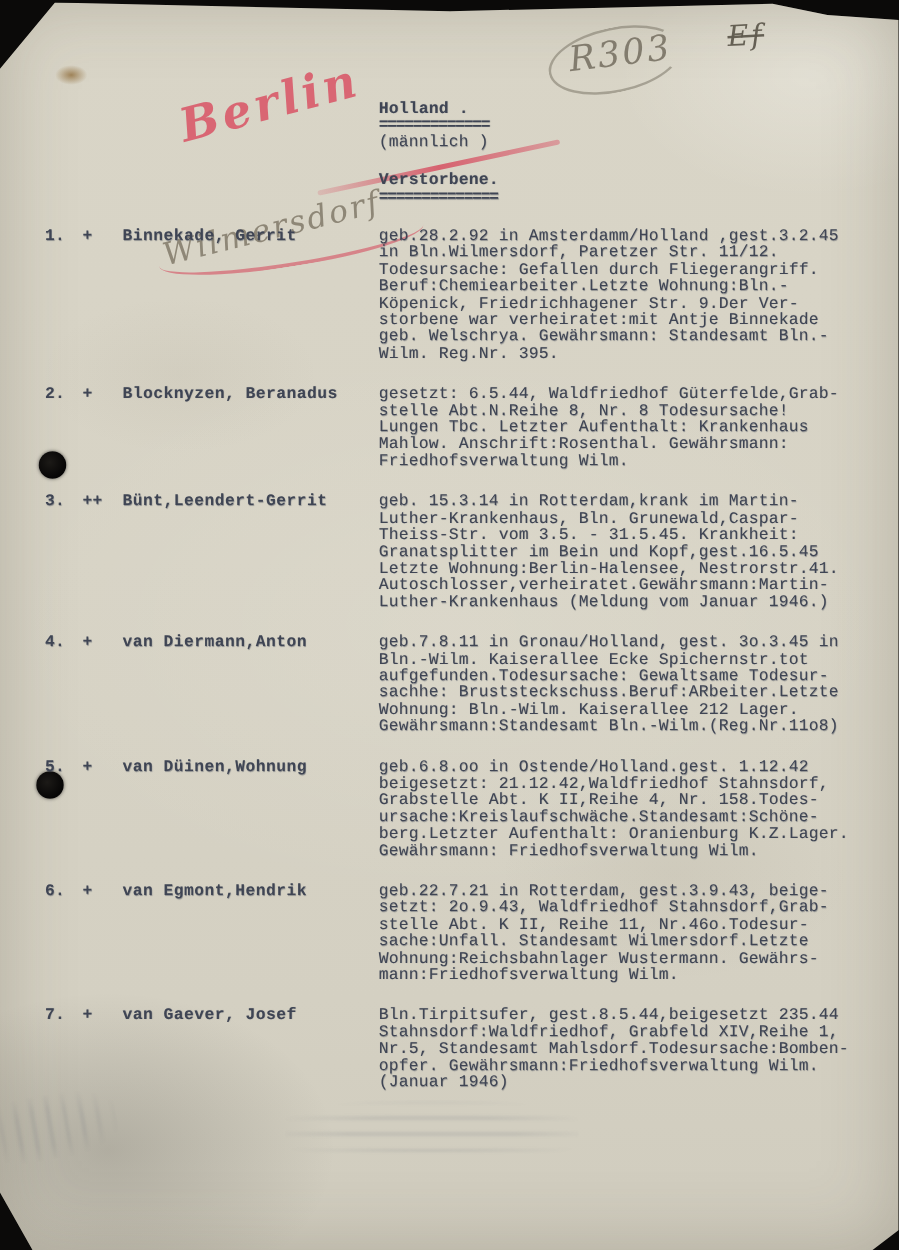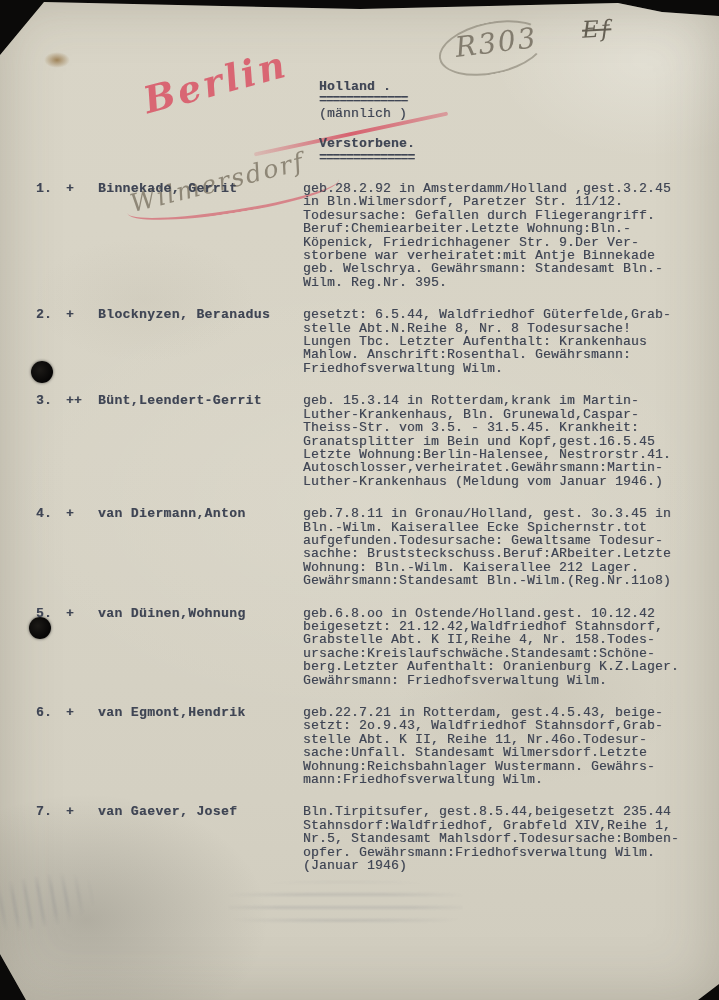--- a/index.html
+++ b/index.html
@@ -57,21 +57,21 @@
     transform:rotate(-9deg);
   }
   .r303{left:455px;top:26px;font-size:28px;color:rgba(125,119,105,.95);transform:rotate(-7deg);letter-spacing:2px;}
   .r303-circle{
     position:absolute;left:438px;top:22px;width:104px;height:48px;border-radius:50%;
     border:2.5px solid rgba(125,119,105,.55);border-right-color:transparent;
     transform:rotate(-12deg);
   }
   .ef{left:582px;top:16px;font-size:23px;color:rgba(95,90,78,.95);transform:rotate(-3deg);letter-spacing:2px;text-decoration:line-through;}
   
-  .header{position:absolute;left:319px;top:80px;}
+  .header{position:absolute;left:303px;top:80px;}
   .header .sp{height:17px;}
   
   .entries{position:absolute;left:30px;top:182px;width:672px;}
   .entry{
     display:grid;grid-template-columns:36px 32px 205px 1fr;
     margin-bottom:19px;align-items:start;
   }
   .num{padding-left:6px;font-weight:bold;}
   .marker{font-weight:bold;}
   .name{font-weight:bold;letter-spacing:.4px;}
@@ -174,35 +174,35 @@
           <div class="tw tline">Wohnung: Bln.-Wilm. Kaiserallee 212 Lager.</div>
           <div class="tw tline">Gewährsmann:Standesamt Bln.-Wilm.(Reg.Nr.11o8)</div>
         </div>
   </div>
 
   <div class="entry">
     <div class="tw num">5.</div>
     <div class="tw marker">+</div>
     <div class="tw name">van Düinen,Wohnung</div>
     <div class="details">
-          <div class="tw tline">geb.6.8.oo in Ostende/Holland.gest. 10.12.42</div>
+          <div class="tw tline">geb.6.8.oo in Ostende/Holland.gest. 1.12.42</div>
           <div class="tw tline">beigesetzt: 21.12.42,Waldfriedhof Stahnsdorf,</div>
           <div class="tw tline">Grabstelle Abt. K II,Reihe 4, Nr. 158.Todes-</div>
           <div class="tw tline">ursache:Kreislaufschwäche.Standesamt:Schöne-</div>
           <div class="tw tline">berg.Letzter Aufenthalt: Oranienburg K.Z.Lager.</div>
           <div class="tw tline">Gewährsmann: Friedhofsverwaltung Wilm.</div>
         </div>
   </div>
 
   <div class="entry">
     <div class="tw num">6.</div>
     <div class="tw marker">+</div>
     <div class="tw name">van Egmont,Hendrik</div>
     <div class="details">
-          <div class="tw tline">geb.22.7.21 in Rotterdam, gest.4.5.43, beige-</div>
+          <div class="tw tline">geb.22.7.21 in Rotterdam, gest.3.9.43, beige-</div>
           <div class="tw tline">setzt: 2o.9.43, Waldfriedhof Stahnsdorf,Grab-</div>
           <div class="tw tline">stelle Abt. K II, Reihe 11, Nr.46o.Todesur-</div>
           <div class="tw tline">sache:Unfall. Standesamt Wilmersdorf.Letzte</div>
           <div class="tw tline">Wohnung:Reichsbahnlager Wustermann. Gewährs-</div>
           <div class="tw tline">mann:Friedhofsverwaltung Wilm.</div>
         </div>
   </div>
 
   <div class="entry">
     <div class="tw num">7.</div>

